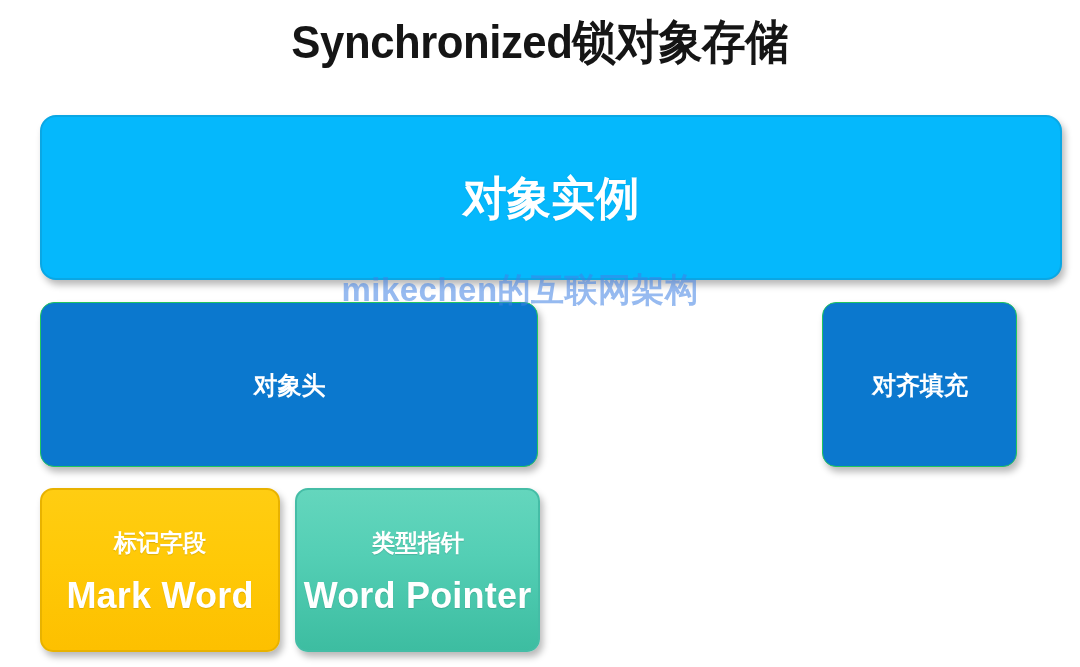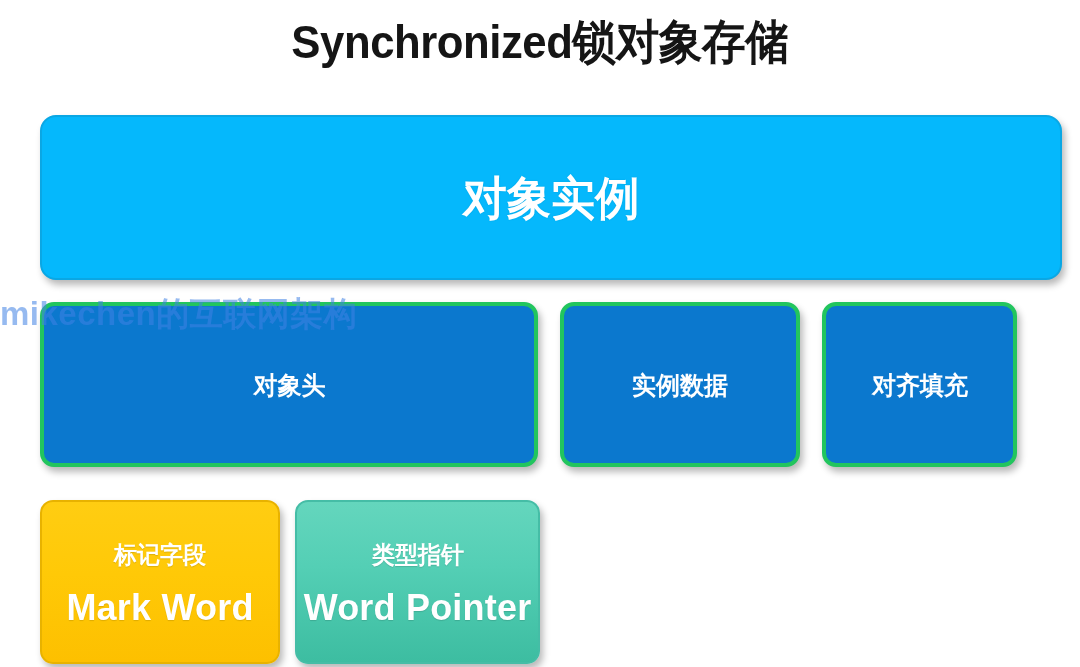--- a/index.html
+++ b/index.html
@@ -66,39 +66,38 @@
   #box-object-instance .box-label {
     font-size: 46px;
     line-height: 54px;
     text-shadow: 0 0 2px rgba(0,0,0,0.10);
     transform: scaleX(0.96);
   }
 
   
   .box-blue {
     background: #0b78ce;
-    border: 4px solid #22c55e;
+    border: 1px solid #22c55e;
     top: 302px;
     height: 165px;
   }
   .box-blue .box-label {
     font-size: 25px;
     line-height: 32px;
     transform: scaleX(0.96);
   }
   #box-object-header { left: 40px;  width: 498px; }
   #box-instance-data { left: 560px; width: 240px; }
   #box-padding       { left: 822px; width: 195px; }
 
   
   .box-bottom {
     top: 488px;
     height: 164px;
     border-radius: 13px;
-    margin-top: 12px;
   }
   .box-bottom .box-label-cn {
     font-size: 24px;
     line-height: 30px;
     margin-bottom: 22px;
     transform: scaleX(0.96);
   }
   .box-bottom .box-label-en {
     font-size: 36px;
     line-height: 32px;
@@ -121,51 +120,48 @@
   .box-bottom .box-label-en {
     text-shadow: 0 1px 1px rgba(0,0,0,0.13);
   }
 
   
   #watermark {
     position: absolute;
     left: 0;
     top: 270px;
     width: 1040px;
+    text-align: center;
     font-size: 33px;
     line-height: 40px;
     font-weight: 700;
     color: rgba(64, 130, 228, 0.55);
     letter-spacing: 0.5px;
     white-space: nowrap;
     pointer-events: none;
     z-index: 5;
-    margin-top: 24px;
   }
 </style>
 </head>
 <body>
 
 <div id="stage">
 
   <div id="page-title">Synchronized锁对象存储</div>
 
   <div class="box" id="box-object-instance">
     <div class="box-label">对象实例</div>
   </div>
 
   <div id="watermark">mikechen的互联网架构</div>
 
   <div class="box box-blue" id="box-object-header">
     <div class="box-label">对象头</div>
   </div>
 
-  <div class="box box-blue" id="box-instance-data">
-    <div class="box-label">实例数据</div>
-  </div>
 
   <div class="box box-blue" id="box-padding">
     <div class="box-label">对齐填充</div>
   </div>
 
   <div class="box box-bottom" id="box-mark-word">
     <div class="box-label-cn">标记字段</div>
     <div class="box-label-en">Mark Word</div>
   </div>
 

